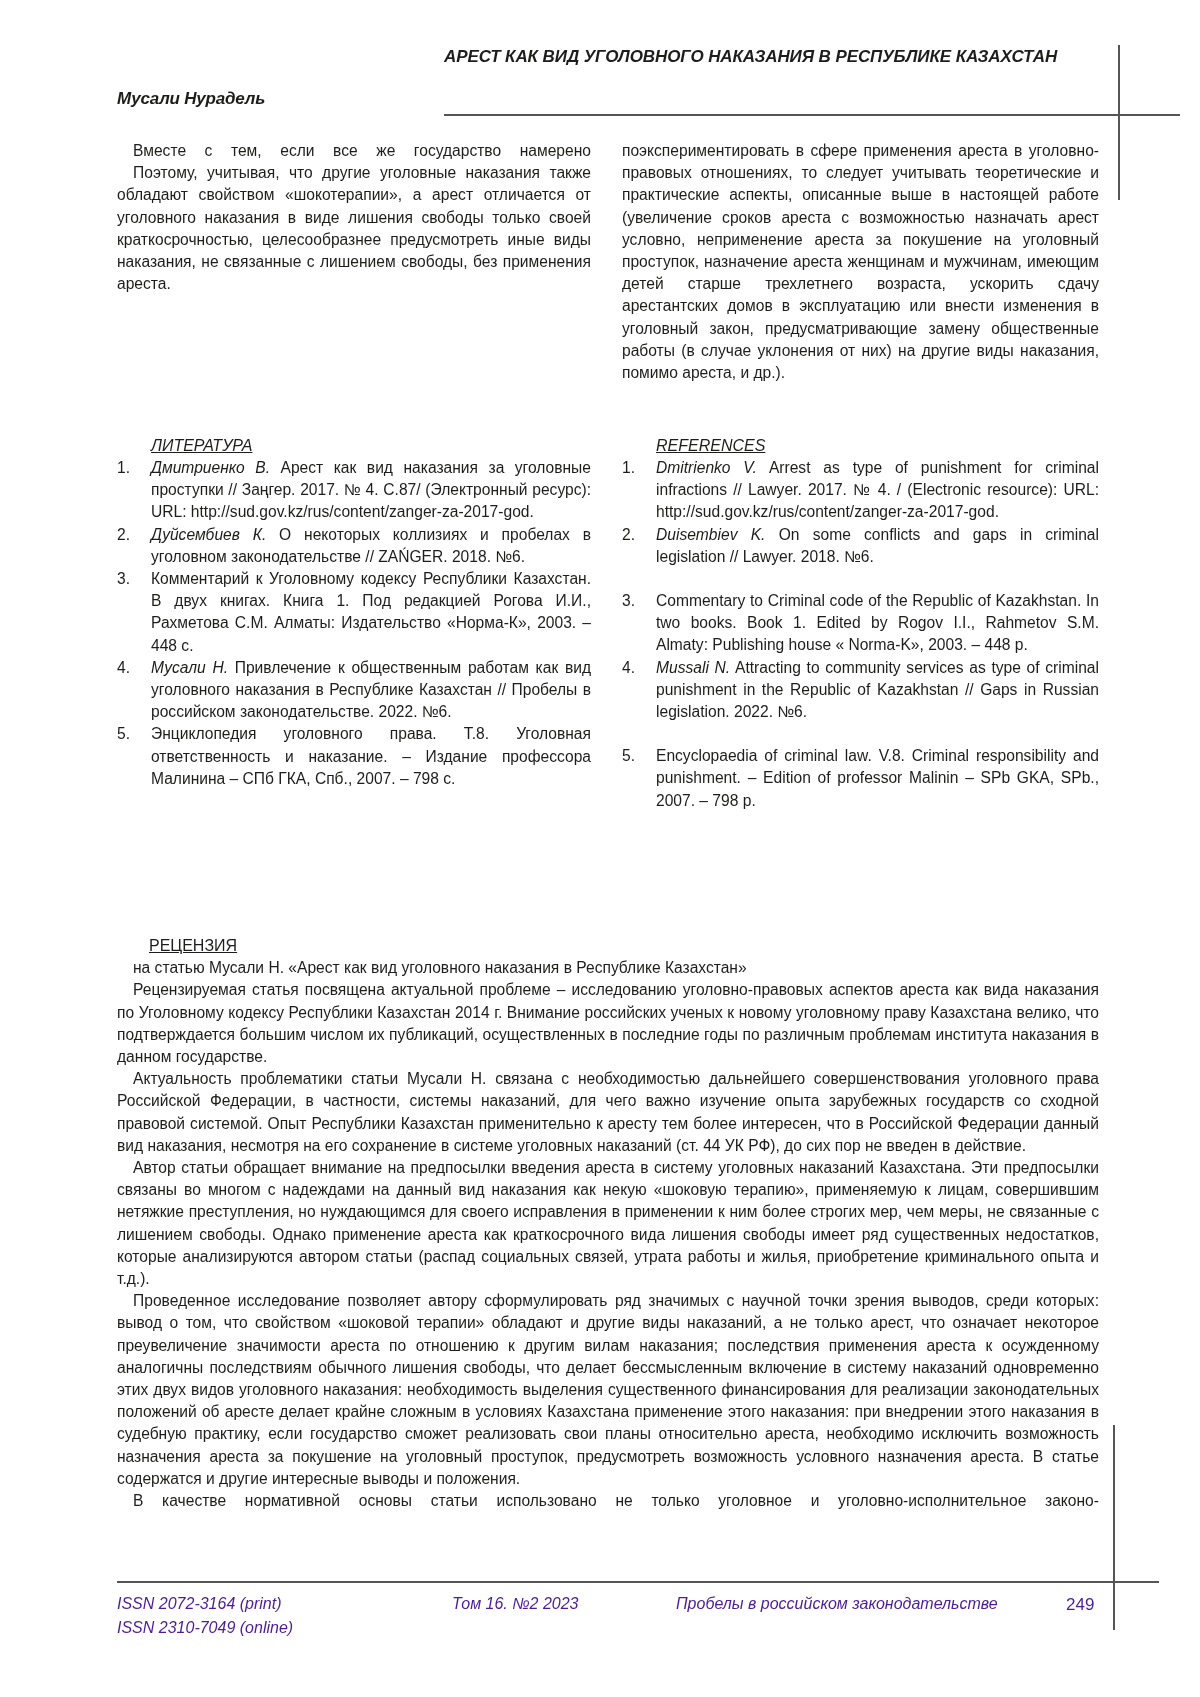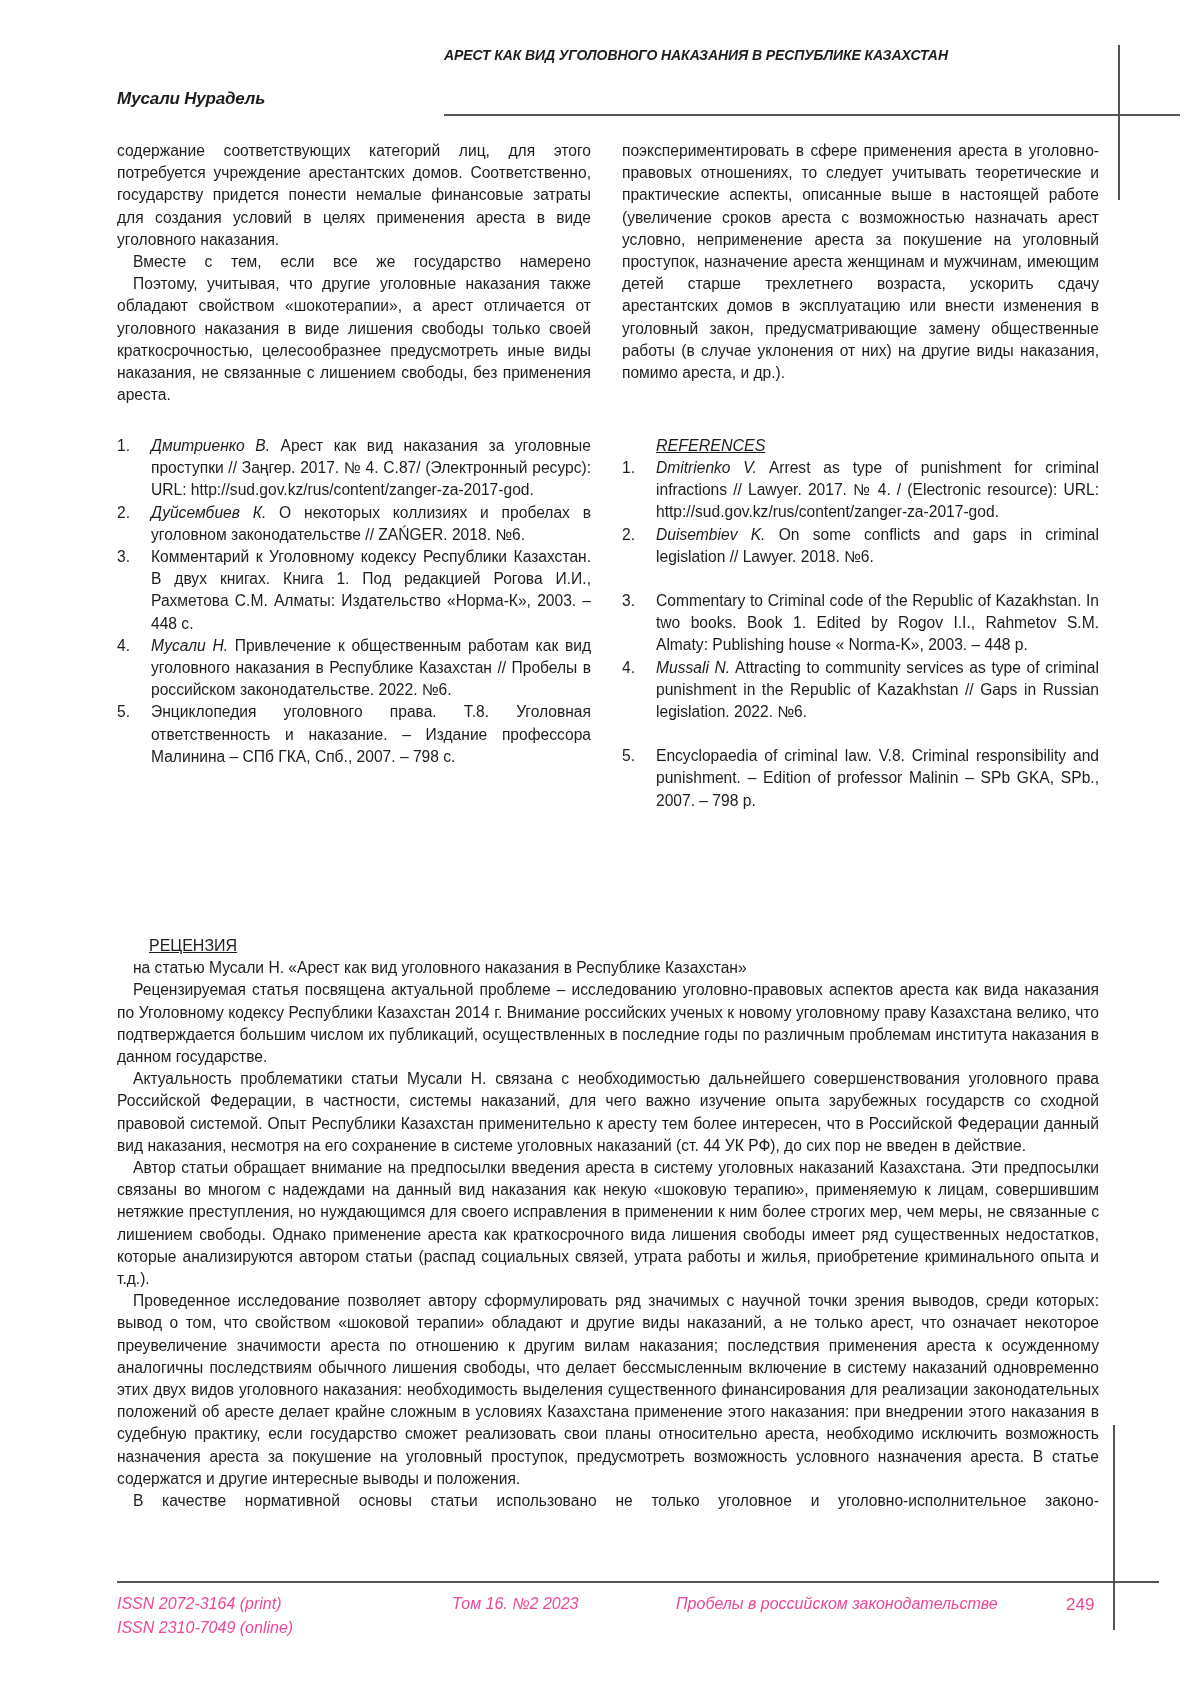--- a/index.html
+++ b/index.html
@@ -2,21 +2,21 @@
 <html><head>
 <meta charset="utf-8">
 <style>
   html, body { margin: 0; padding: 0; background: #ffffff; }
   body { width: 1200px; height: 1697px; position: relative; overflow: hidden;
          font-family: "Liberation Sans", "DejaVu Sans", sans-serif; color: #1d1d1b; }
   .abs { position: absolute; }
 
   
   .hdr-author { left: 117px; top: 51px; font-size: 17px; font-style: italic; font-weight: bold; letter-spacing: -0.2px; margin-top: 38px; }
-  .hdr-title { left: 444px; top: 47px; font-size: 14px; font-style: italic; font-weight: bold; letter-spacing: -0.1px; white-space: nowrap; }
+  .hdr-title { left: 444px; top: 47px; font-size: 17px; font-style: italic; font-weight: bold; letter-spacing: -0.1px; white-space: nowrap; }
   .hdr-rule { left: 444px; top: 114px; width: 736px; height: 2px; background: #555; }
   .crop-v-top { left: 1118px; top: 45px; width: 2px; height: 155px; background: #555; }
 
   .crop-v-bot { left: 1113px; top: 1425px; width: 2px; height: 205px; background: #555; }
   .ftr-rule { left: 117px; top: 1581px; width: 1042px; height: 2px; background: #555; }
 
   
   .col { font-size: 15.6px; line-height: 22.2px; text-align: justify; }
   .col p { margin: 0; }
   .col p.ind { text-indent: 16px; }
@@ -30,45 +30,45 @@
   .ref .txt { flex: 1; }
   .ref .au { font-style: italic; }
   .litL { left: 117px; top: 435px; width: 474px; }
   .litR { left: 622px; top: 435px; width: 477px; }
 
   .review { left: 117px; top: 935px; width: 982px; font-size: 15.6px; line-height: 22.2px; text-align: justify; }
   .review .rhead { text-decoration: underline; margin-left: 32px; font-size: 16px; }
   .review p { margin: 0; text-indent: 16px; }
   .review p.sub { text-indent: 16px; }
 
-  .ftr { font-size: 16px; font-style: italic; color: #ec4899; }
+  .ftr { font-size: 16px; font-style: italic; color: #4c1d95; }
   .ftr-issn1 { left: 117px; top: 1595px; }
   .ftr-issn2 { left: 117px; top: 1619px; }
   .ftr-vol { left: 452px; top: 1595px; }
   .ftr-journal { left: 676px; top: 1595px; }
   .ftr-page { left: 1066px; top: 1595px; font-style: normal; font-size: 17px; }
 </style>
 </head>
 <body>
 
 <div class="abs hdr-author">Мусали Нурадель</div>
 <div class="abs hdr-title">АРЕСТ КАК ВИД УГОЛОВНОГО НАКАЗАНИЯ В РЕСПУБЛИКЕ КАЗАХСТАН</div>
 <div class="abs hdr-rule"></div>
 <div class="abs crop-v-top"></div>
 
 <div class="abs col colL">
-  <p>содержание соответствующих категорий лиц, для этого потребуется учреждение арестантских домов. Соответственно, государству придется понести немалые финансовые затраты для создания условий в целях применения ареста в виде уголовного наказания.</p>
   <p class="ind" style="text-align-last: justify;">Вместе с тем, если все же государство намерено</p>
   <p class="ind">Поэтому, учитывая, что другие уголовные наказания также обладают свойством «шокотерапии», а арест отличается от уголовного наказания в виде лишения свободы только своей краткосрочностью, целесообразнее предусмотреть иные виды наказания, не связанные с лишением свободы, без применения ареста.</p>
 </div>
 <div class="abs col colR">
   <p>поэкспериментировать в сфере применения ареста в уголовно-правовых отношениях, то следует учитывать теоретические и практические аспекты, описанные выше в настоящей работе (увеличение сроков ареста с возможностью назначать арест условно, неприменение ареста за покушение на уголовный проступок, назначение ареста женщинам и мужчинам, имеющим детей старше трехлетнего возраста, ускорить сдачу арестантских домов в эксплуатацию или внести изменения в уголовный закон, предусматривающие замену общественные работы (в случае уклонения от них) на другие виды наказания, помимо ареста, и др.).</p>
 </div>
 
 <div class="abs refs litL">
+  <div class="lit-head">ЛИТЕРАТУРА</div>
   <div class="ref">
     <span class="num">1.</span>
     <span class="txt"><span class="au">Дмитриенко В.</span><span> Арест как вид наказания за уголовные проступки // Заңгер. 2017. № 4. С.87/ (Электронный ресурс): URL: http://sud.gov.kz/rus/content/zanger-za-2017-god.</span></span>
   </div>
   <div class="ref">
     <span class="num">2.</span>
     <span class="txt"><span class="au">Дуйсембиев К.</span><span> О некоторых коллизиях и пробелах в уголовном законодательстве // ZAŃGER. 2018. №6.</span></span>
   </div>
   <div class="ref">
     <span class="num">3.</span>

